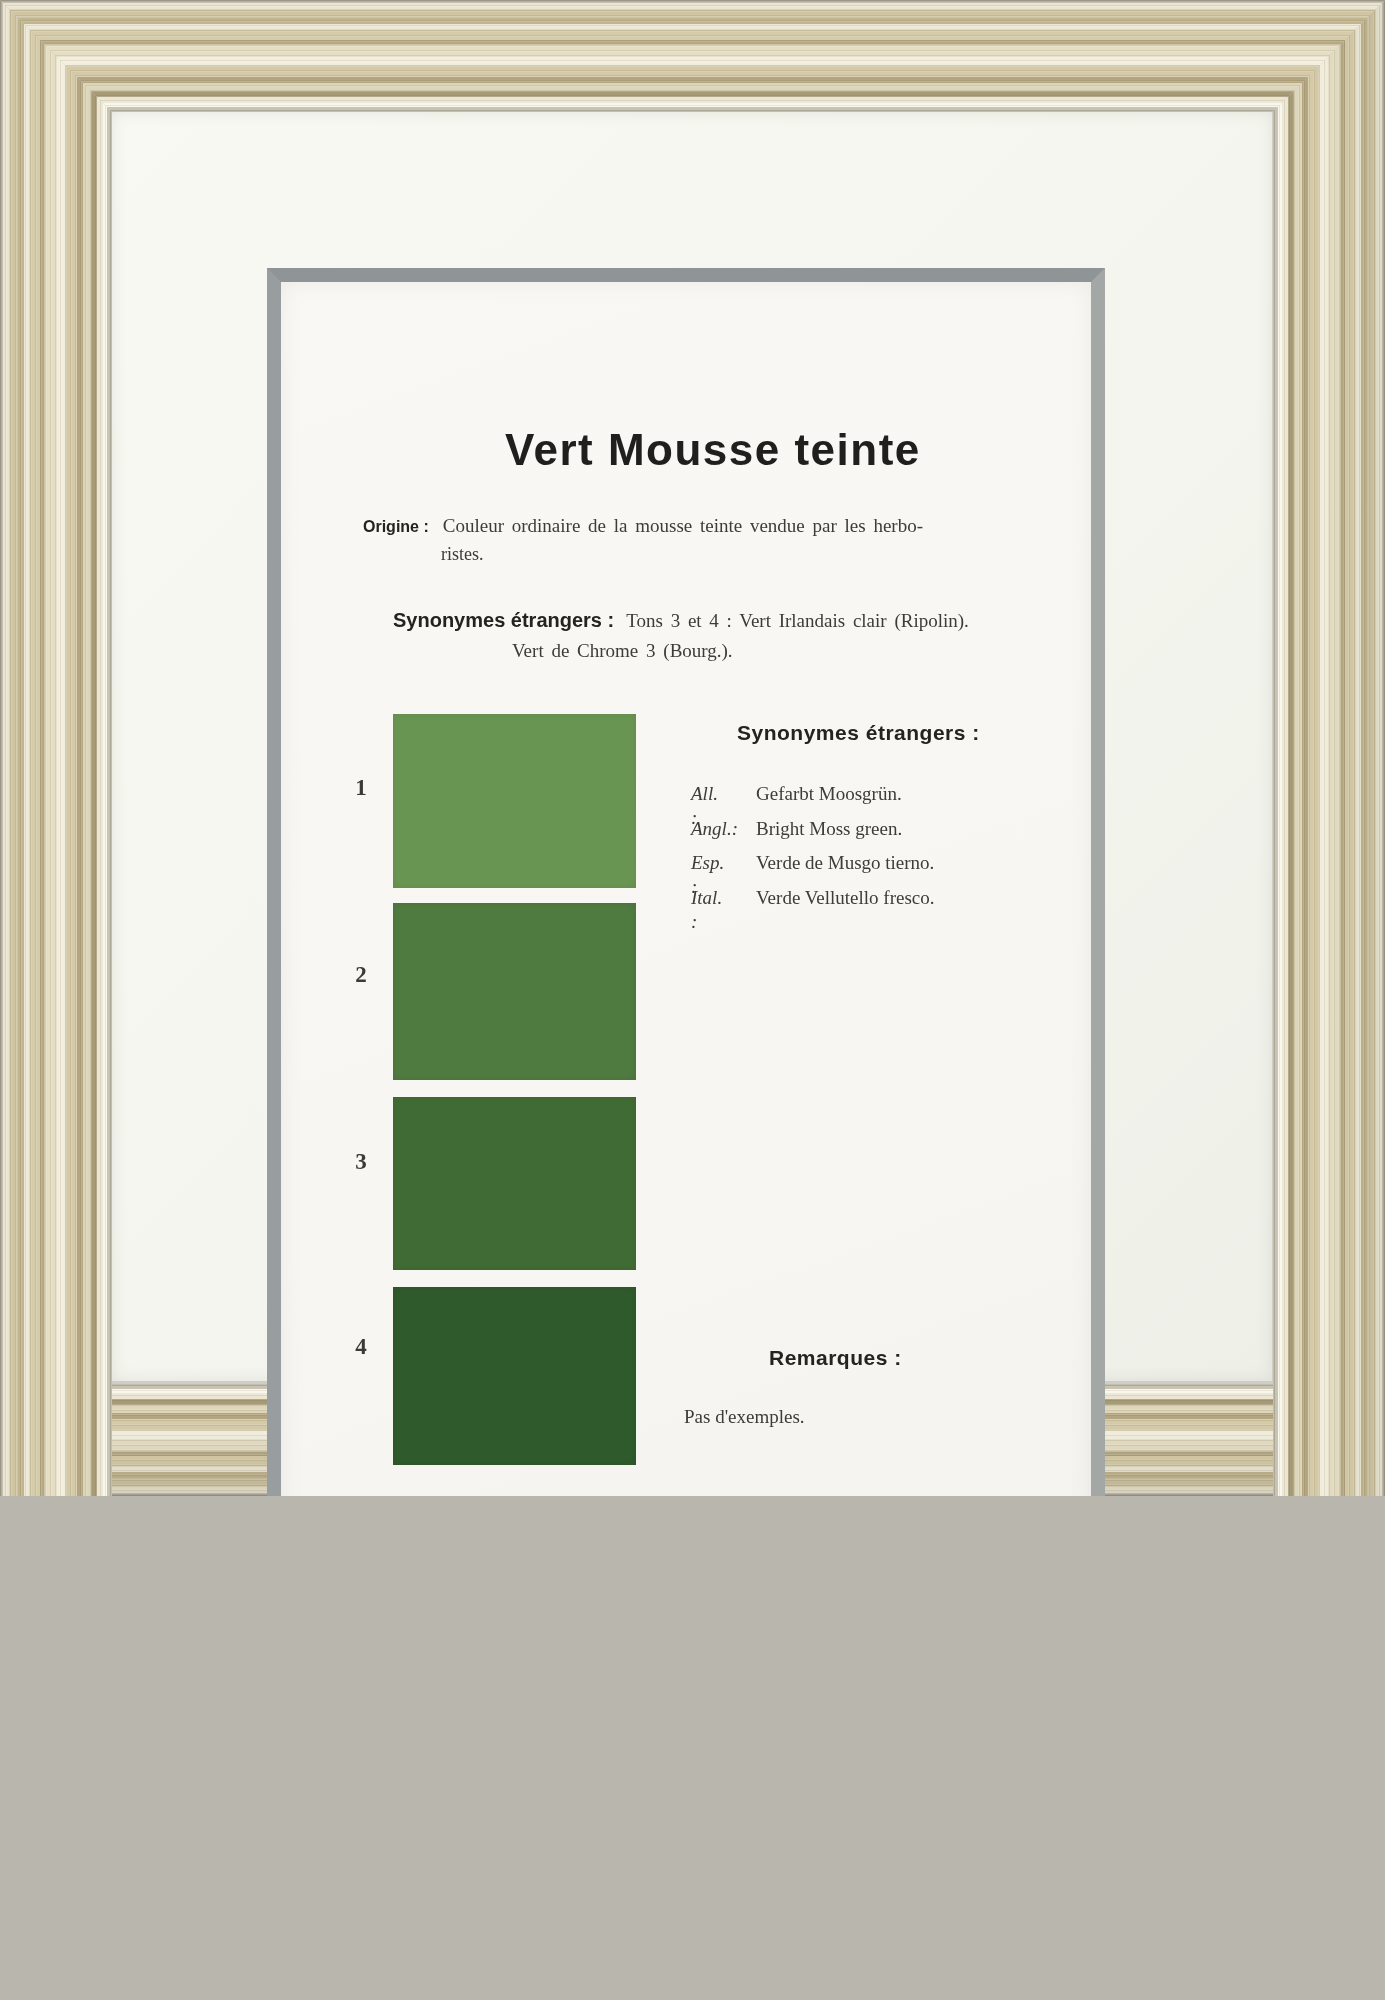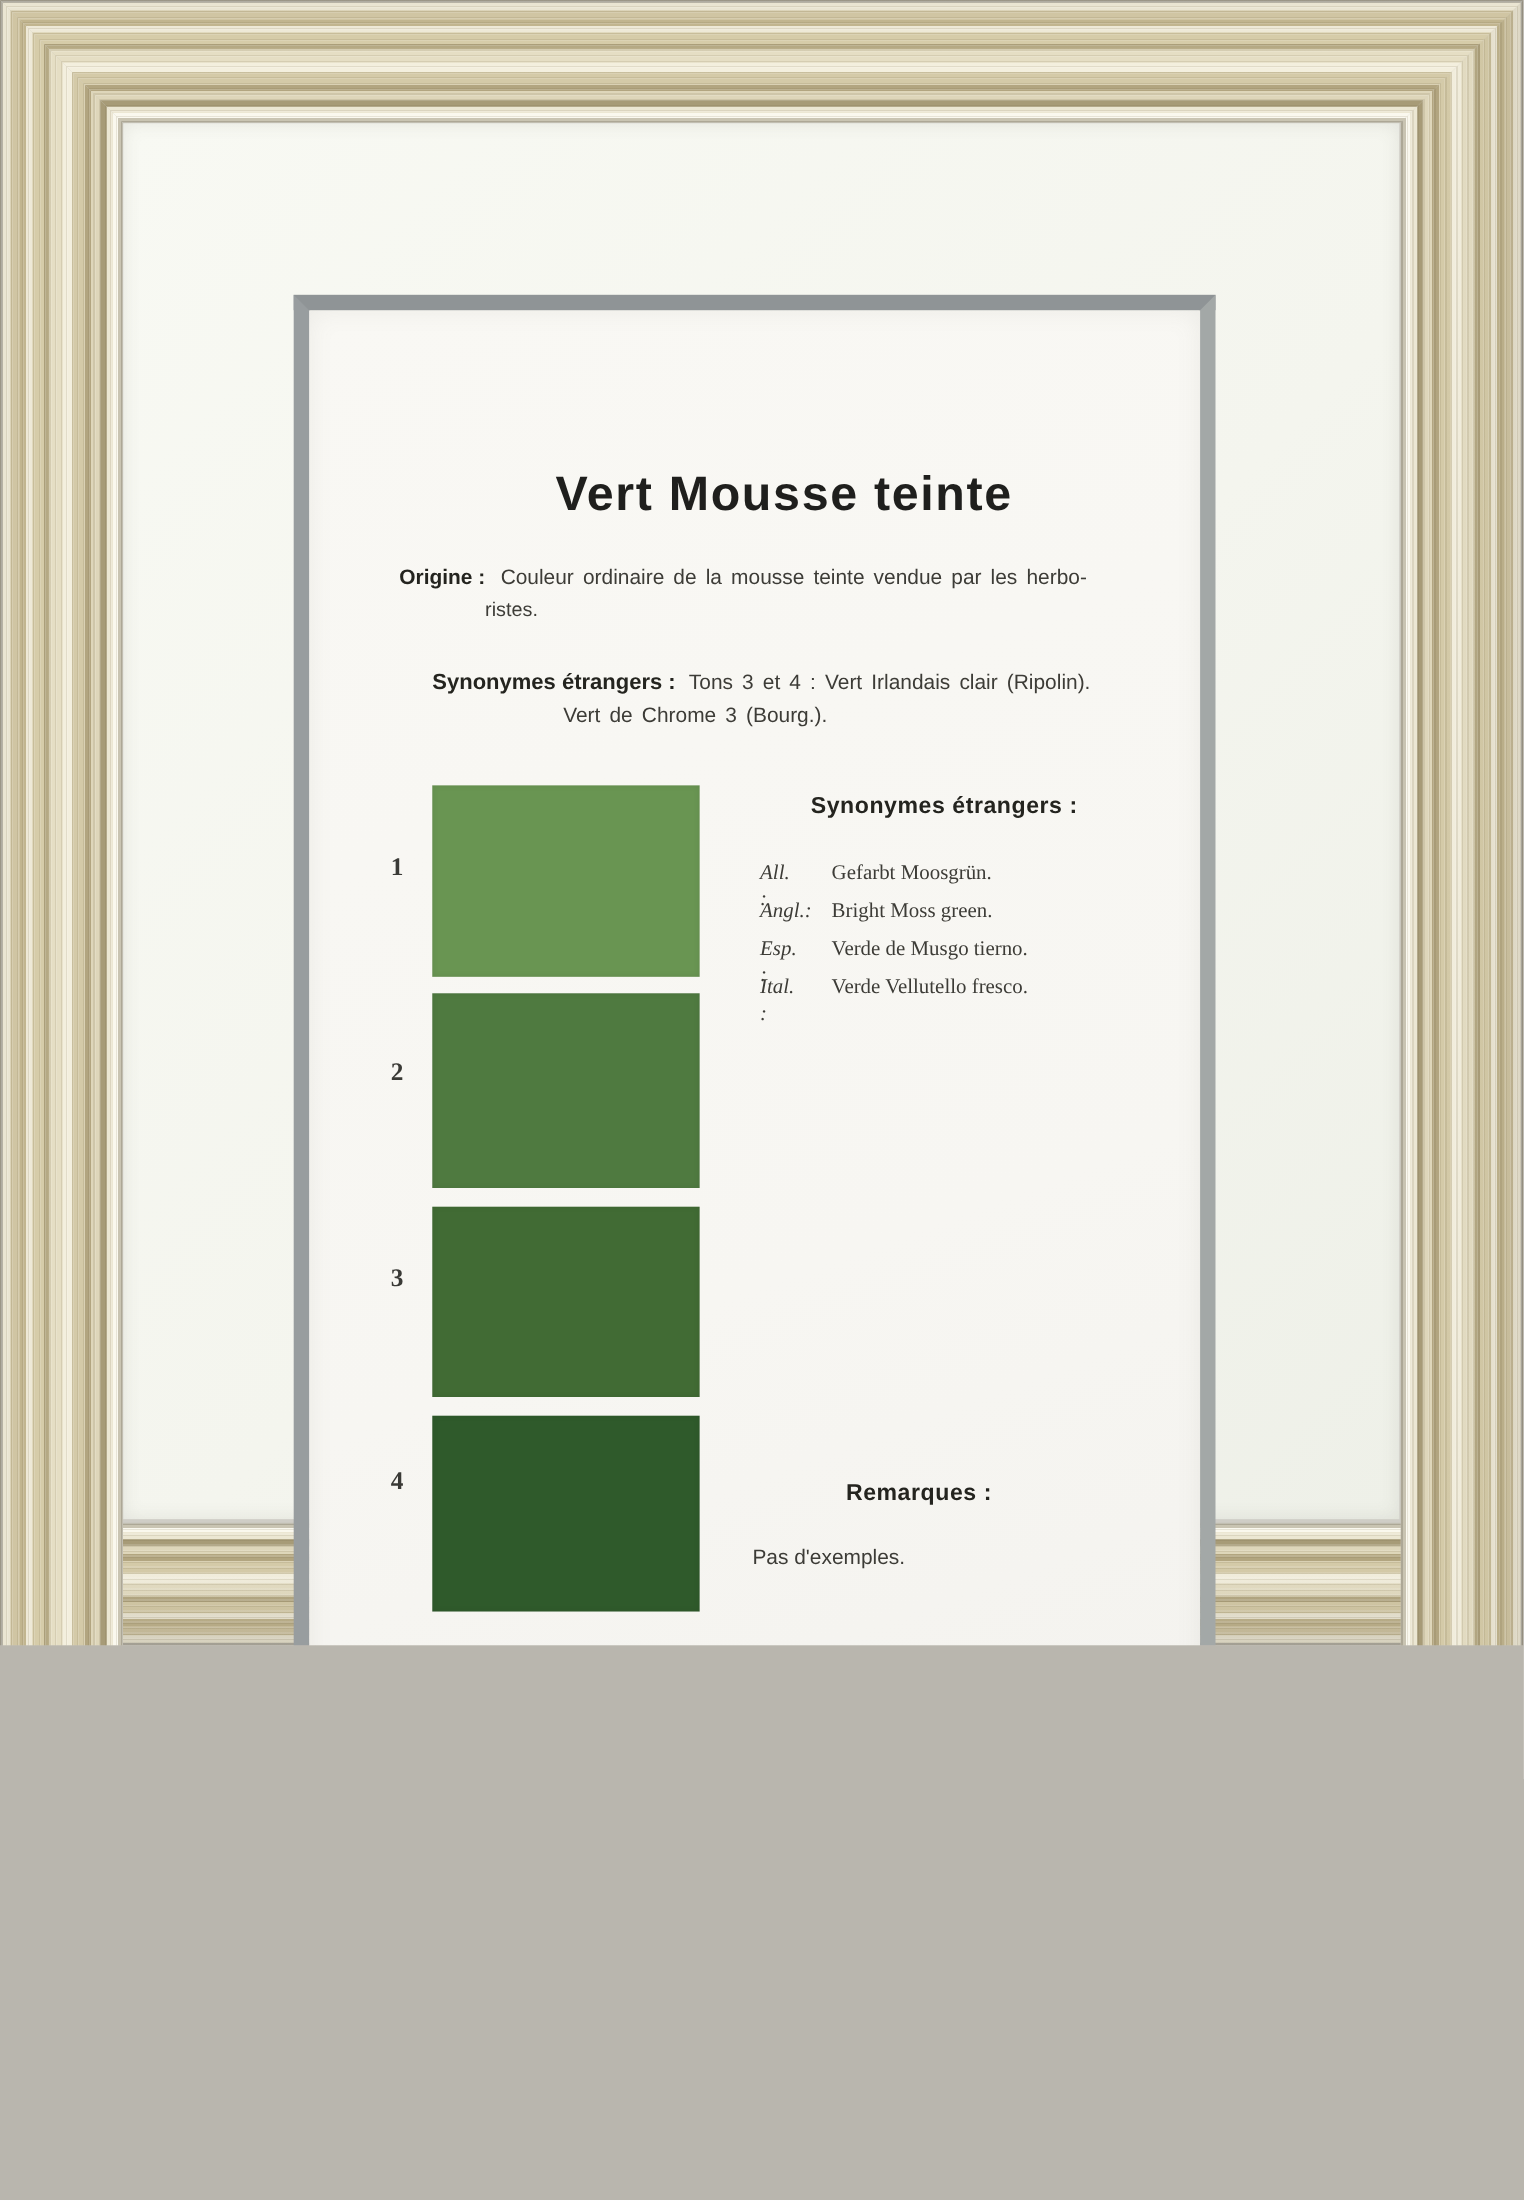--- a/index.html
+++ b/index.html
@@ -39,24 +39,24 @@
   
   .paper{position:absolute;left:267px;top:268px;width:810px;height:1432px;
          border-style:solid;border-width:14px;
          border-color:#8f9496 #a3a8a7 #b8bcb9 #989d9f;
          background:linear-gradient(160deg,#f9f8f4 0%,#f7f6f2 60%,#f3f2ee 100%);
          box-shadow:inset 0 0 22px rgba(120,118,105,.10);}
 
   
   .abs{position:absolute;white-space:nowrap;}
   .deco{font-family:"Liberation Sans",sans-serif;font-weight:bold;color:#24241f;}
-  .serif{font-family:Liberation Sans, sans-serif;color:#3d3c37;}
+  .serif{font-family:Liberation Serif, serif;color:#3d3c37;}
   .page-title{left:224px;top:143px;font-size:44px;letter-spacing:1.5px;color:#1f1f1d;}
   .origin-line1{left:82px;top:231px;font-size:19px;line-height:26px;}
-  .origin-line1 .deco{font-size:19px;margin-right:14px;}
+  .origin-line1 .deco{font-size:16px;margin-right:14px;}
   .origin-line2{left:160px;top:259px;font-size:18px;line-height:26px;}
   .synfr-line1{left:112px;top:325px;font-size:19px;line-height:26px;}
   .synfr-line1 .deco{font-size:20px;margin-right:12px;}
   .synfr-line2{left:231px;top:356px;font-size:19px;line-height:26px;}
   .serif-body{word-spacing:3px;}
 
   .swatch{position:absolute;left:112px;width:243px;box-shadow:inset 0 0 6px rgba(0,0,0,.08);}
   .sw0{top:432px;height:174px;}
   .sw1{top:621px;height:177px;}
   .sw2{top:815px;height:173px;}

